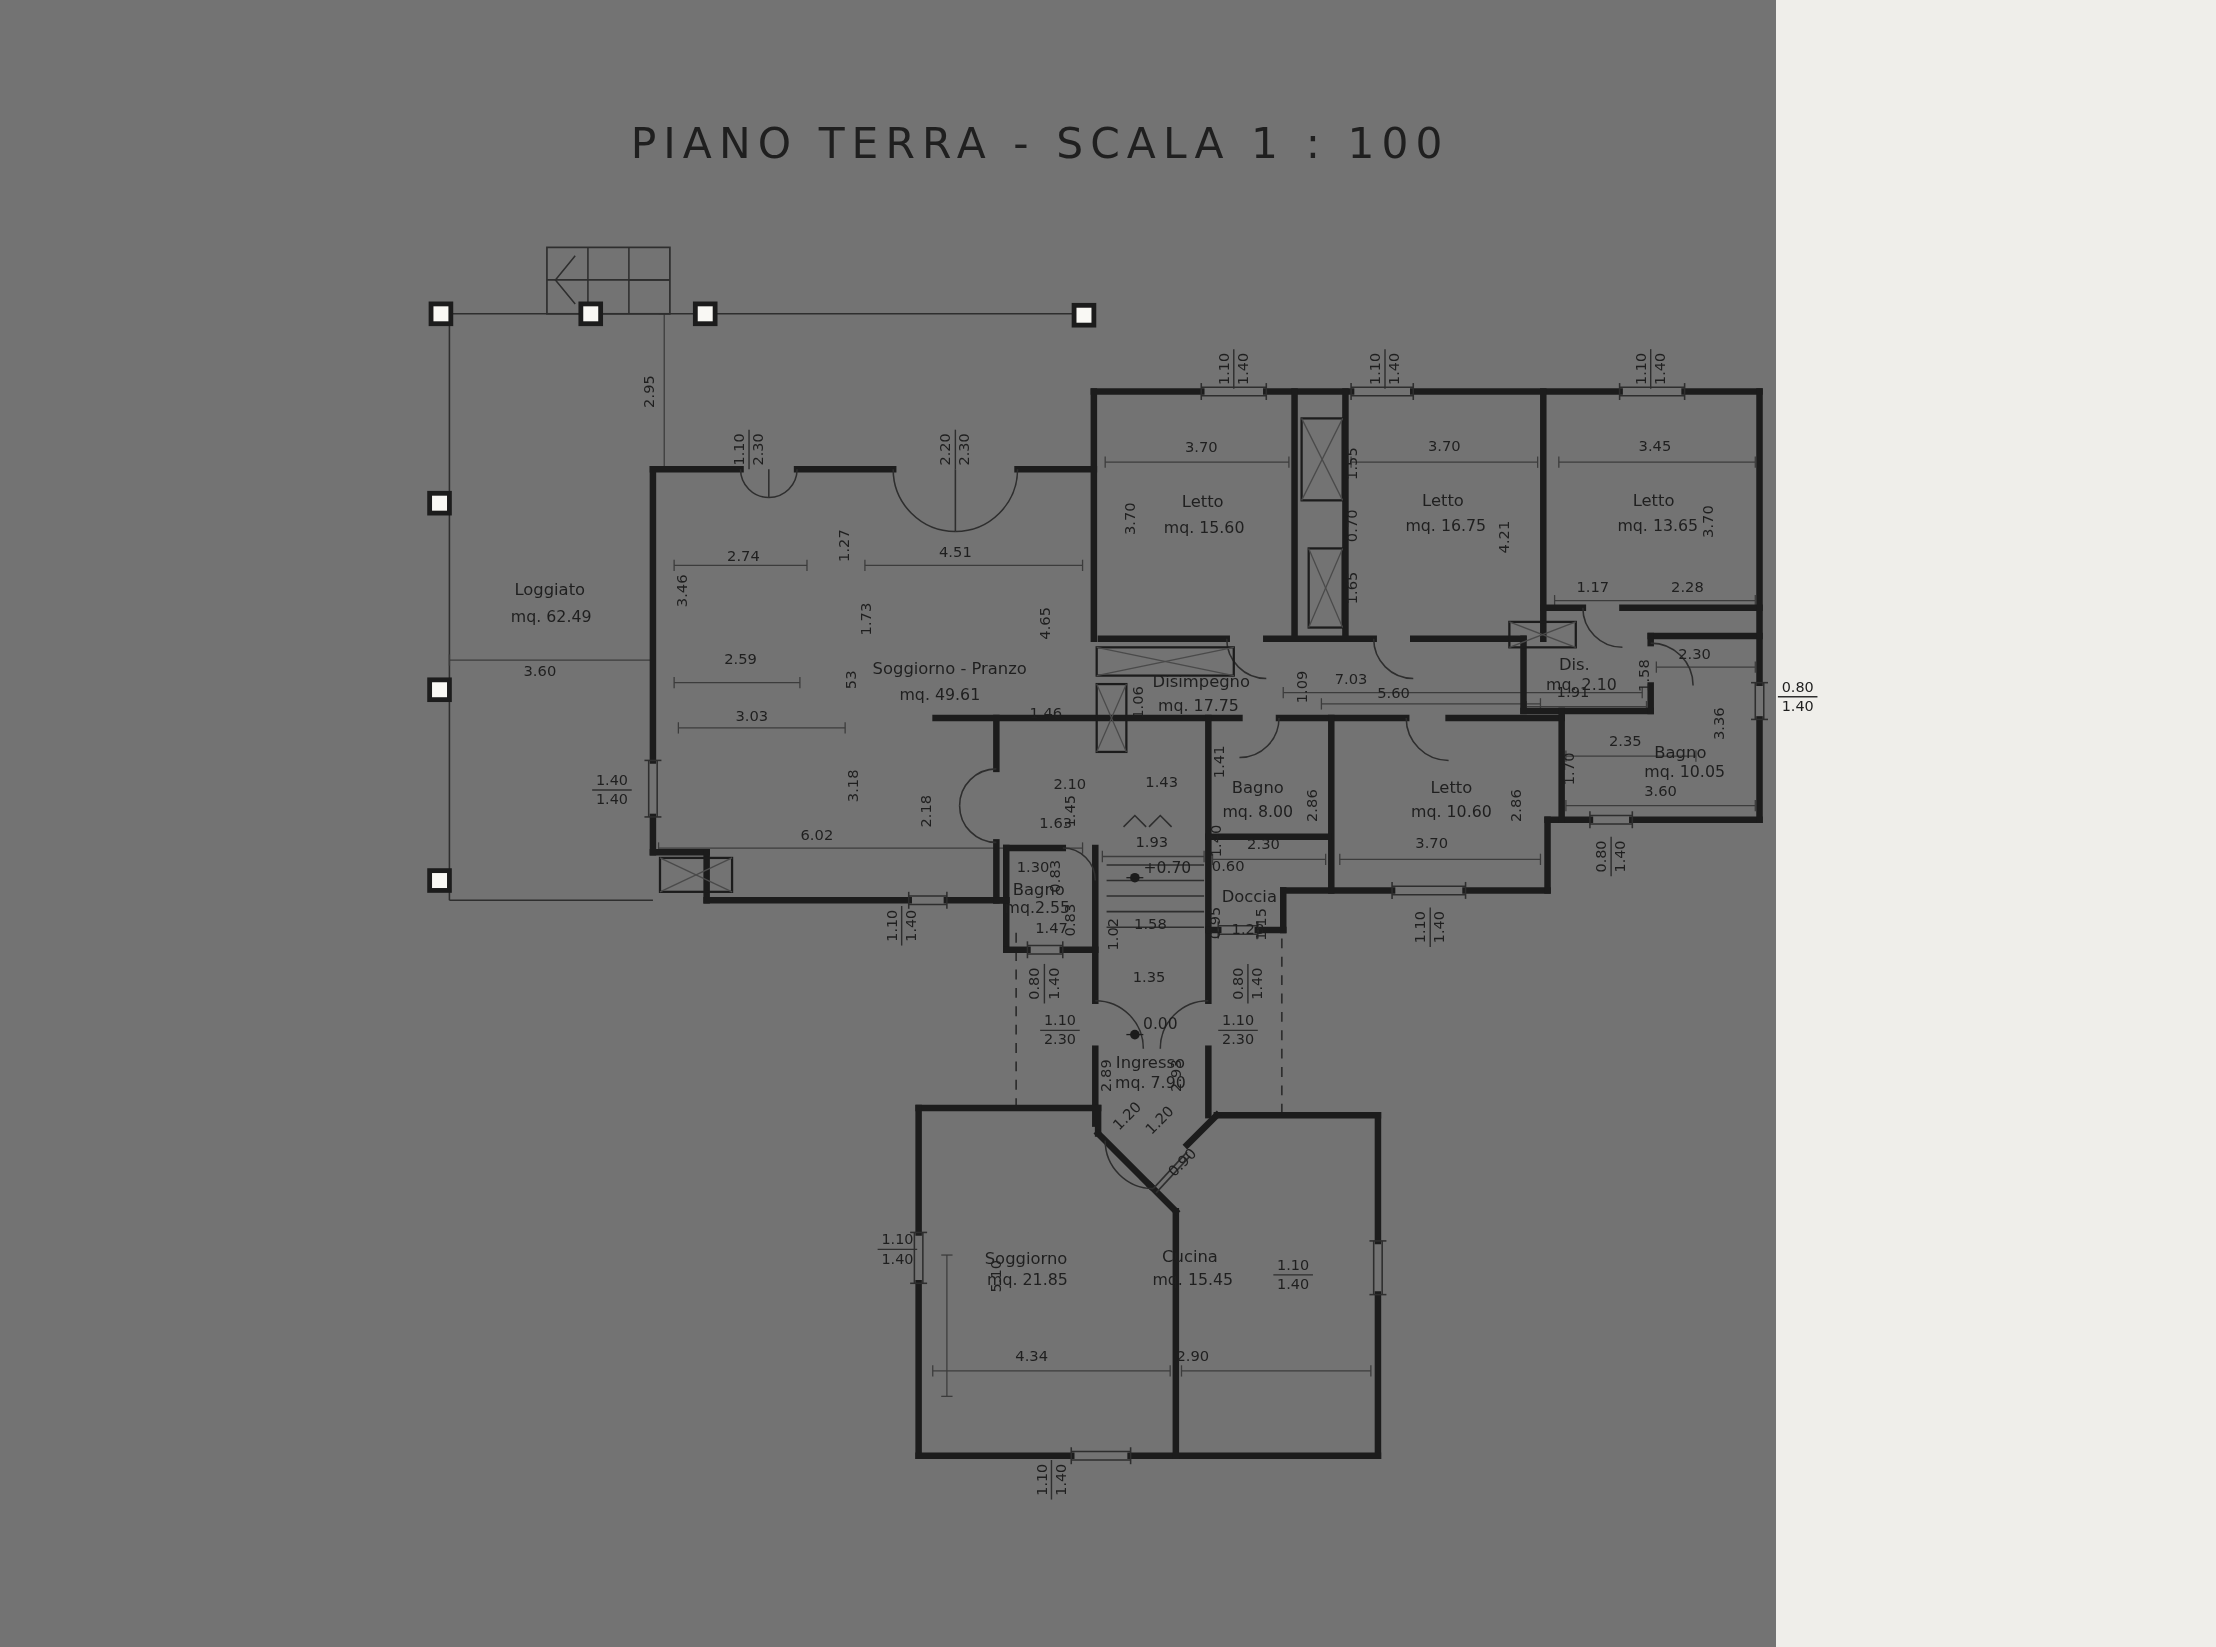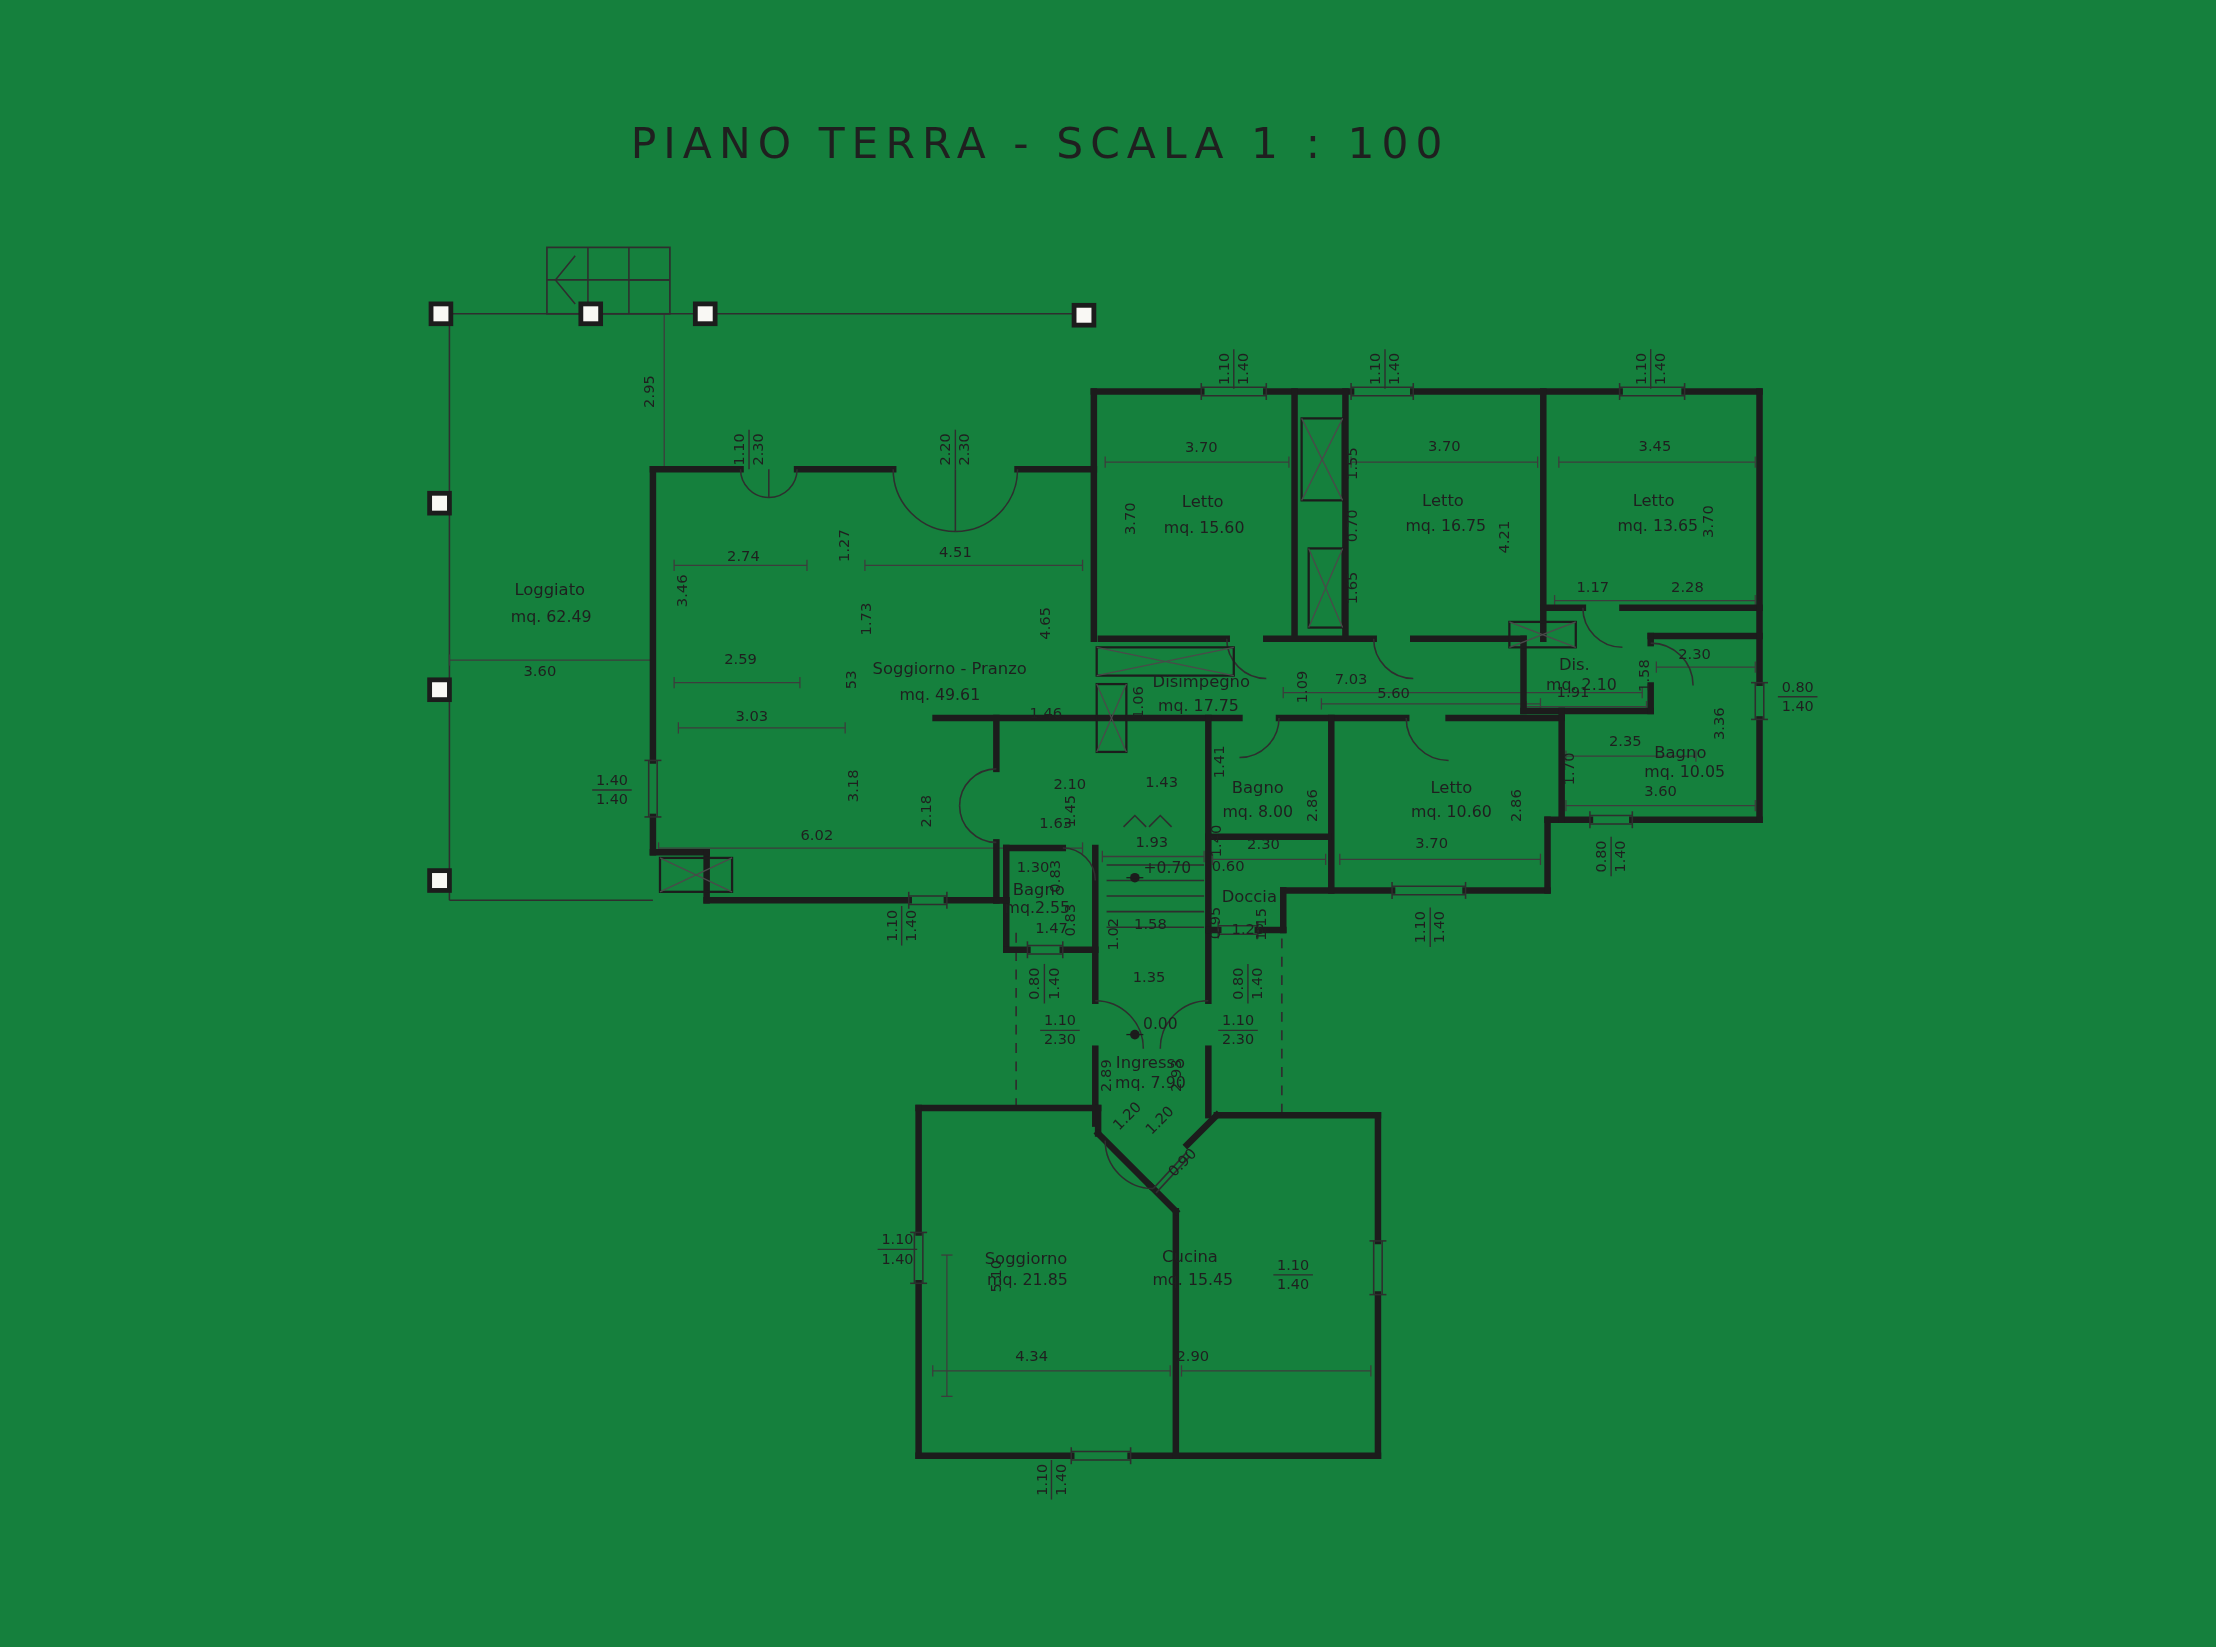--- a/index.html
+++ b/index.html
@@ -3,22 +3,22 @@
 <meta charset="utf-8">
 <style>
   html,body{margin:0;padding:0;}
   body{
     width:2216px;height:1648px;
     background:#efeeea;
     font-family:"DejaVu Sans", sans-serif;
     overflow:hidden;
   }
   .sheet{
-    position:relative;width:2216px;height:1648px;
-    background:#15803d;
+    position:relative;width:1776px;height:1648px;
+    background:#737373;
     text-align:center;
   }
   svg{display:block}
   text{fill:#1f1f1f}
   .walls path{stroke:#1c1c1c;stroke-width:4.6;fill:none;stroke-linecap:square}
   .thin path,.thin line{stroke:#2e2e2e;stroke-width:1.1;fill:none}
   .dim path,.dim line{stroke:#3c3c3c;stroke-width:0.9;fill:none}
   .dash path{stroke:#2e2e2e;stroke-width:1.2;fill:none;stroke-dasharray:7 6}
   .hatch rect{stroke:#1c1c1c;stroke-width:1.6;fill:none}
   .hatch line{stroke:#4a4a4a;stroke-width:0.9}

